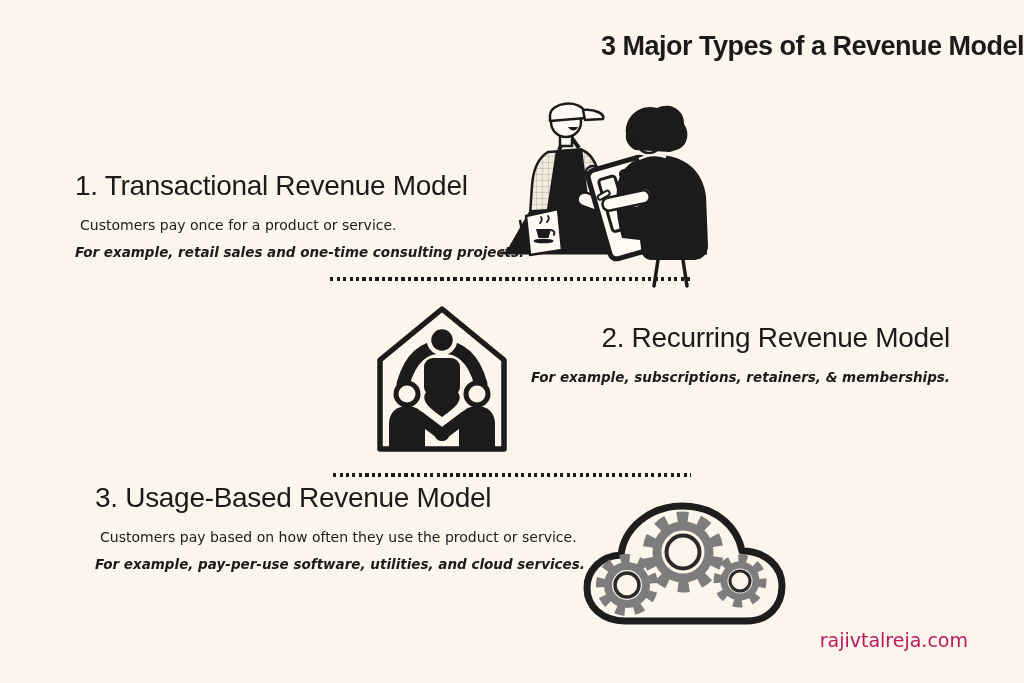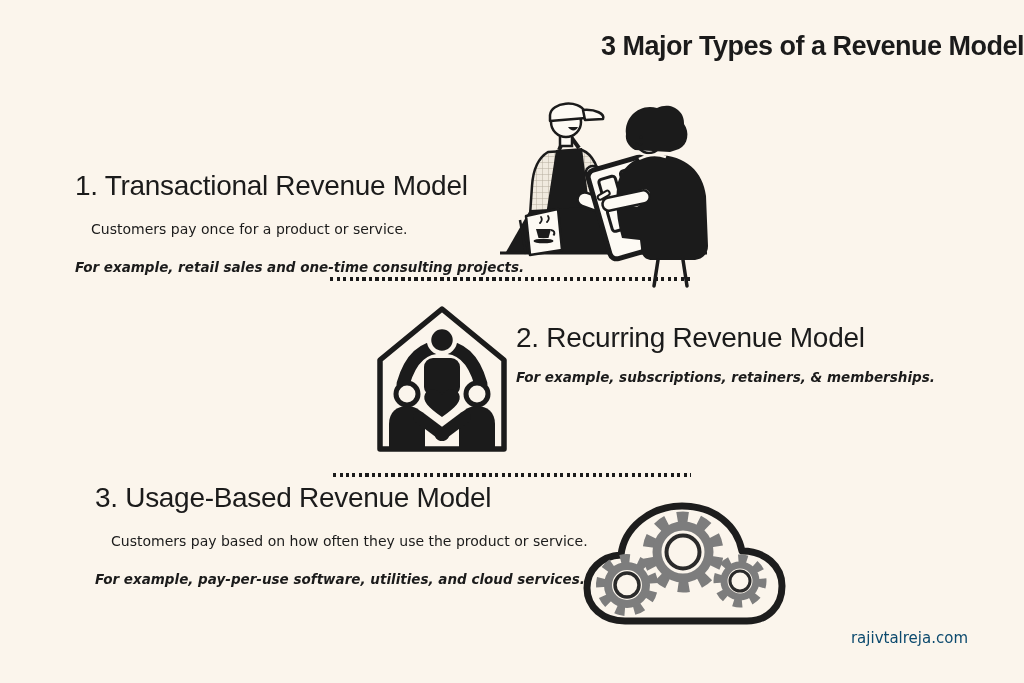--- a/index.html
+++ b/index.html
@@ -26,53 +26,53 @@
   .section-heading {
     font-size: 28px;
     font-weight: 400;
     letter-spacing: -0.3px;
     margin: 2px 0 12px 0;
   }
   .body-line {
     font-family: "DejaVu Sans", sans-serif;
     font-size: 14px;
     line-height: 22px;
-    margin: 16px;
+    margin: 5px;
     white-space: nowrap;
   }
   .example-line {
     font-family: "DejaVu Sans", sans-serif;
     font-size: 13.5px;
     font-weight: bold;
     font-style: italic;
     line-height: 22px;
     margin: 0;
     white-space: nowrap;
   }
 
   .section-1 { left: 75px; top: 168px; }
-  .section-2 { left: 516px; top: 320px; width: 434px; text-align: left; }
+  .section-2 { left: 516px; top: 320px; width: 434px; text-align: right; }
   .section-2 .body-line, .section-2 .example-line { line-height: 23px; }
   .section-3 { left: 95px; top: 480px; }
 
   .divider {
     height: 4px;
     background: repeating-linear-gradient(to right, #1b1b1b 0 3px, transparent 3px 6.5px);
   }
   .divider-1 { left: 330px; top: 277px; width: 362px; }
   .divider-2 { left: 333px; top: 473px; width: 358px; }
 
   .illu-checkout { left: 500px; top: 90px; width: 215px; height: 200px; }
   .illu-house    { left: 367px; top: 300px; width: 150px; height: 158px; }
   .illu-cloud    { left: 577px; top: 490px; width: 215px; height: 148px; }
 
   .watermark {
     right: 56px; top: 629px;
-    font-size: 15px;
-    color: #0c4a6e;
+    font-size: 19px;
+    color: #be185d;
     font-family: "DejaVu Sans", sans-serif;
   }
 </style>
 </head>
 <body>
 
 <h1 class="abs title">3 Major Types of a Revenue Model</h1>
 
 <div class="abs section-1">
   <h2 class="section-heading">1. Transactional Revenue Model</h2>

